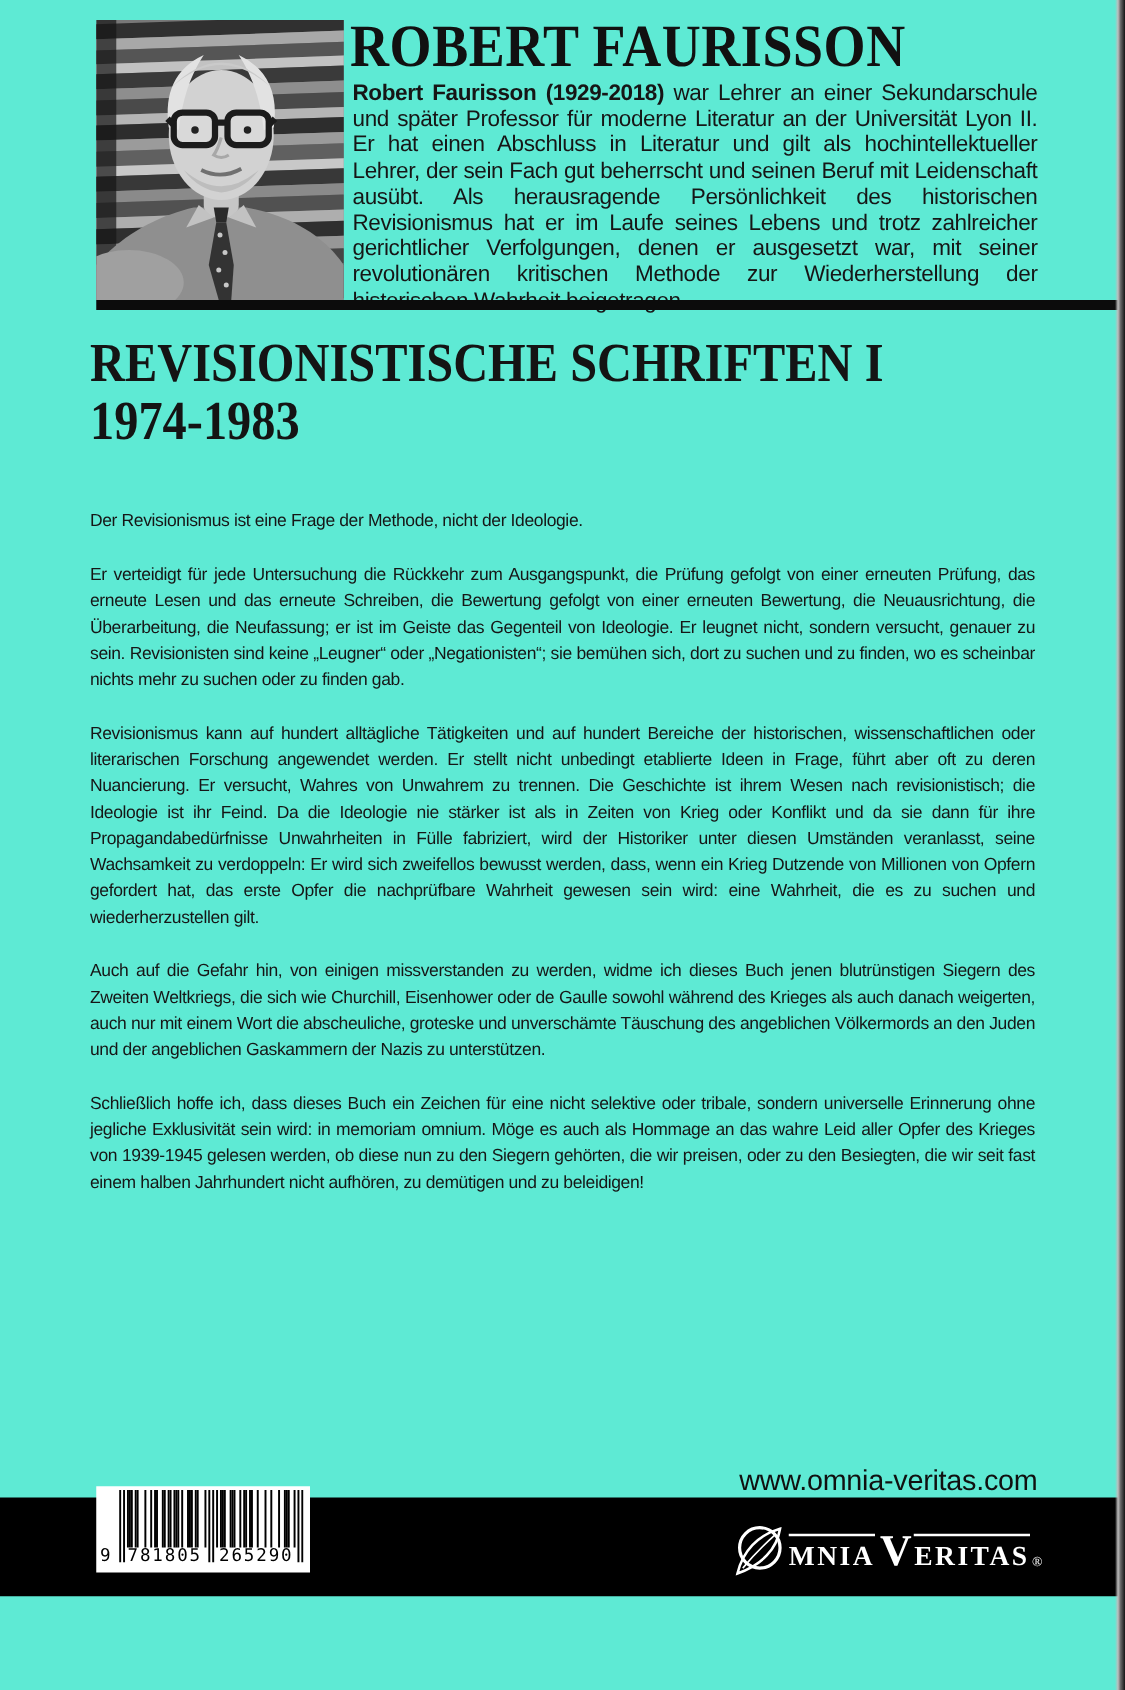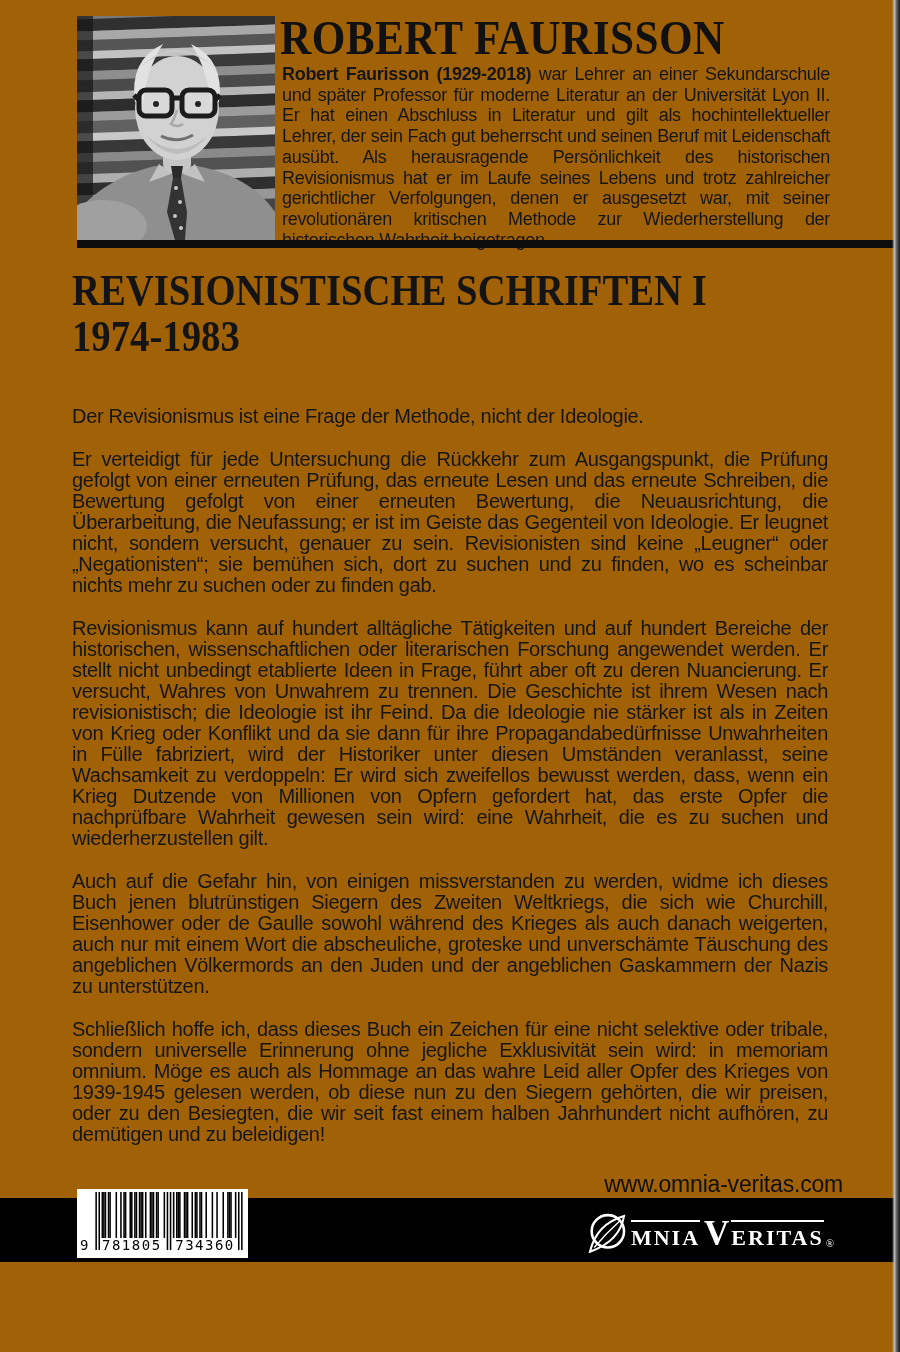--- a/index.html
+++ b/index.html
@@ -1,38 +1,38 @@
 <!DOCTYPE html>
 <html><head>
 <meta charset="utf-8">
 <style>
   html,body{margin:0;padding:0;background:#e9e9e9;}
-  .page{position:relative;width:900px;height:1352px;margin:0 auto;background:#a16207;overflow:hidden;
+  .page{position:relative;width:900px;height:1352px;margin:0 auto;background:#5eead4;overflow:hidden;
         font-family:"Liberation Sans",sans-serif;color:#1a1a1a;text-decoration:underline;}
   
   .photo{position:absolute;left:77px;top:16px;width:198px;height:224px;}
   .photo svg{display:block;}
   .author-name{position:absolute;left:280px;top:12px;margin:0;font-family:"Liberation Serif",serif;
         font-weight:700;font-size:48px;line-height:52px;letter-spacing:0.5px;white-space:nowrap;
         transform:scaleX(.9);transform-origin:left top;color:#111;}
   .bio{position:absolute;left:282px;top:64px;width:548px;margin:0;text-align:justify;
         font-size:18px;line-height:20.7px;letter-spacing:-0.3px;color:#161616;}
   .bio strong{font-weight:700;}
   .header-rule{position:absolute;left:77px;top:240px;width:823px;height:8px;background:#0c0c0c;}
   
   .book-title{position:absolute;left:72px;top:268px;font-family:"Liberation Serif",serif;
         font-weight:700;font-size:44px;line-height:46px;letter-spacing:0;color:#141414;
         transform:scaleX(.88);transform-origin:left top;white-space:nowrap;}
   
   .body-copy{position:absolute;left:72px;top:406px;width:756px;}
-  .body-copy p{margin:0 0 22px;text-align:justify;font-size:20px;line-height:21px;
+  .body-copy p{margin:0 0 22px;text-align:justify;font-size:14px;line-height:21px;
         letter-spacing:-0.3px;color:#161616;}
   
-  .website{position:absolute;right:57px;top:1171px;font-size:23px;letter-spacing:-0.2px;color:#101010;}
-  .band{position:absolute;left:0;top:1198px;width:900px;height:64px;background:#000;
+  .website{position:absolute;right:70px;top:1171px;font-size:23px;letter-spacing:-0.2px;color:#101010;}
+  .band{position:absolute;left:0;top:1198px;width:900px;height:79px;background:#000;
         display:flex;justify-content:flex-end;align-items:center;padding-right:66px;box-sizing:border-box;}
   .logo{display:flex;align-items:flex-end;color:#fff;font-family:"Liberation Serif",serif;}
   .logo-o svg{display:block;margin:0 1px -5px 0;}
   .logo-small{font-size:22px;line-height:1;letter-spacing:2px;font-weight:700;
         border-top:2px solid #fff;padding-top:5px;padding-bottom:2px;}
   .logo-big{font-size:35px;line-height:1;font-weight:700;margin:0 2px 0 4px;}
   .logo-reg{font-size:11px;line-height:1;padding:0 0 2px 2px;}
   .sr{position:absolute;width:1px;height:1px;overflow:hidden;clip:rect(0 0 0 0);white-space:nowrap;}
   
   .barcode-box{position:absolute;left:77px;top:1189px;width:171px;height:69px;background:#fff;z-index:5;}
@@ -193,17 +193,17 @@
         <rect x="127.10" y="0" width="1.55" height="46" fill="#000"></rect>
         <rect x="131.75" y="0" width="1.55" height="46" fill="#000"></rect>
         <rect x="133.30" y="0" width="1.55" height="46" fill="#000"></rect>
         <rect x="134.85" y="0" width="1.55" height="46" fill="#000"></rect>
         <rect x="139.50" y="0" width="1.55" height="46" fill="#000"></rect>
         <rect x="142.60" y="0" width="1.55" height="58" fill="#000"></rect>
         <rect x="145.70" y="0" width="1.55" height="58" fill="#000"></rect>
       </svg>
     <span class="bc-digit d9">9</span>
     <span class="bc-digit dl">781805</span>
-    <span class="bc-digit dr">734360</span>
+    <span class="bc-digit dr">265290</span>
   </div>
 
   <div class="edge-shadow"></div>
 </div>
 
 </body></html>

